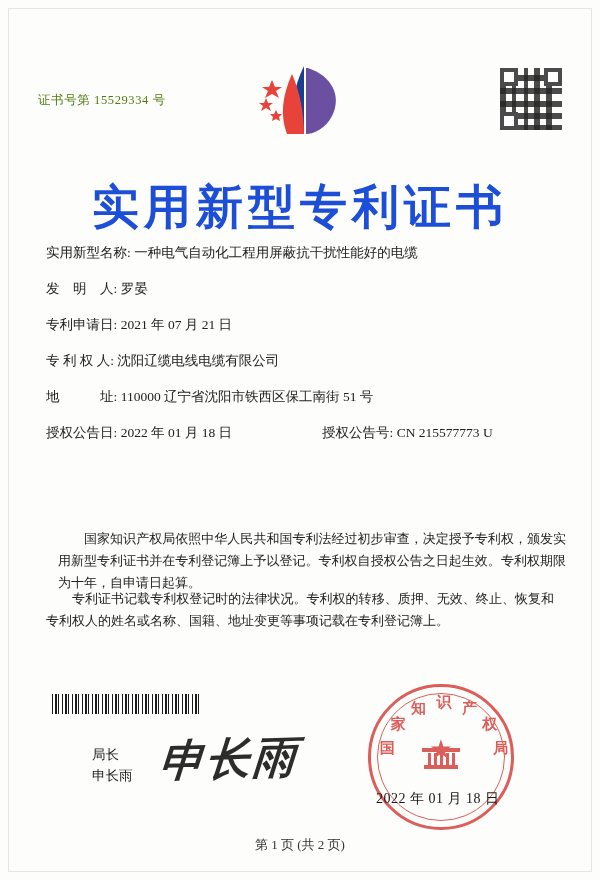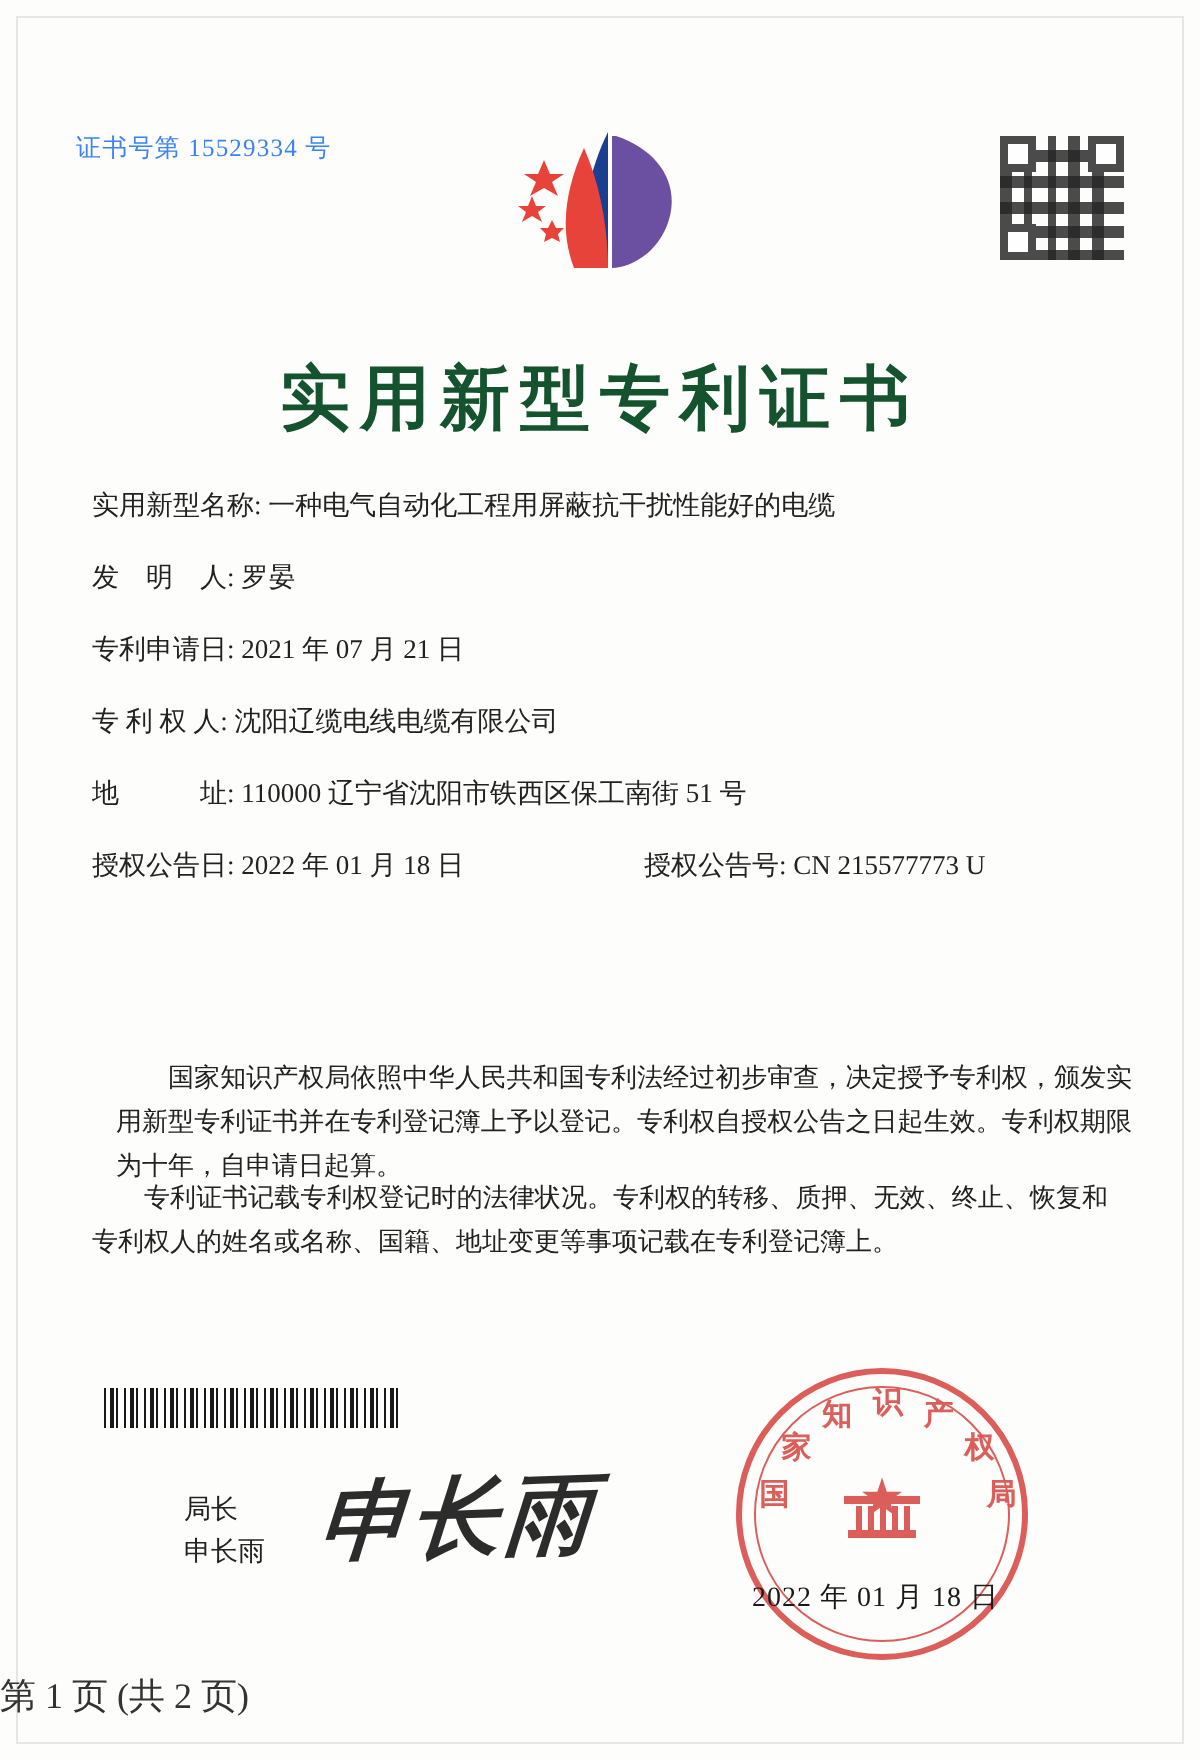--- a/index.html
+++ b/index.html
@@ -28,24 +28,24 @@
     left: 8px; top: 8px;
     width: 584px; height: 864px;
     border: 1px solid #e6e6e6;
     box-sizing: border-box;
   }
 
   
   .cert-number {
     position: absolute;
     left: 38px;
-    top: 66px;
+    top: 92px;
     font-size: 12.5px;
     letter-spacing: 0.6px;
-    color: #3b82f6;
+    color: #4d7c0f;
     text-align: right;
   }
 
   
   .qr {
     position: absolute;
     right: 38px;
     top: 68px;
     width: 62px;
     height: 62px;
@@ -82,24 +82,24 @@
     width: 108px;
     height: 80px;
   }
 
   
   .title {
     position: absolute;
     left: 0; right: 0;
     top: 176px;
     text-align: center;
-    font-size: 35px;
+    font-size: 47px;
     font-weight: bold;
     letter-spacing: 5px;
-    color: #14532d;
+    color: #1d4ed8;
     font-family: "Liberation Serif", "DejaVu Serif", serif;
   }
 
   
   .fields {
     position: absolute;
     left: 46px;
     top: 246px;
     width: 508px;
     font-size: 13.5px;
@@ -238,21 +238,22 @@
     font-size: 14px;
     color: #1a1a1a;
     letter-spacing: 0.5px;
   }
 
   
   .footer {
     position: absolute;
     left: 0; right: 0;
     top: 836px;
-    font-size: 18px;
+    text-align: center;
+    font-size: 13px;
     color: #333;
   }
 </style>
 </head>
 <body>
 
 <div class="page">
   <div class="scan-edge"></div>
 
   <div class="cert-number">证书号第 15529334 号</div>

